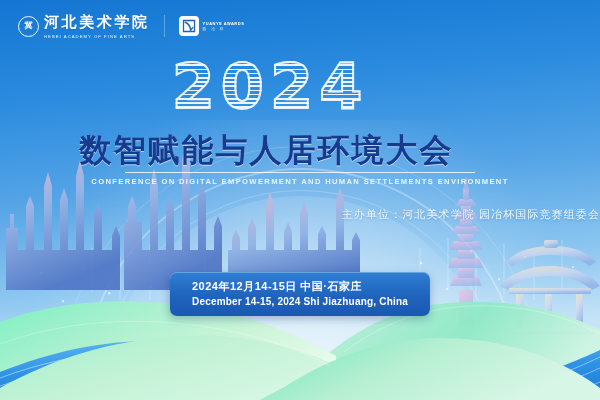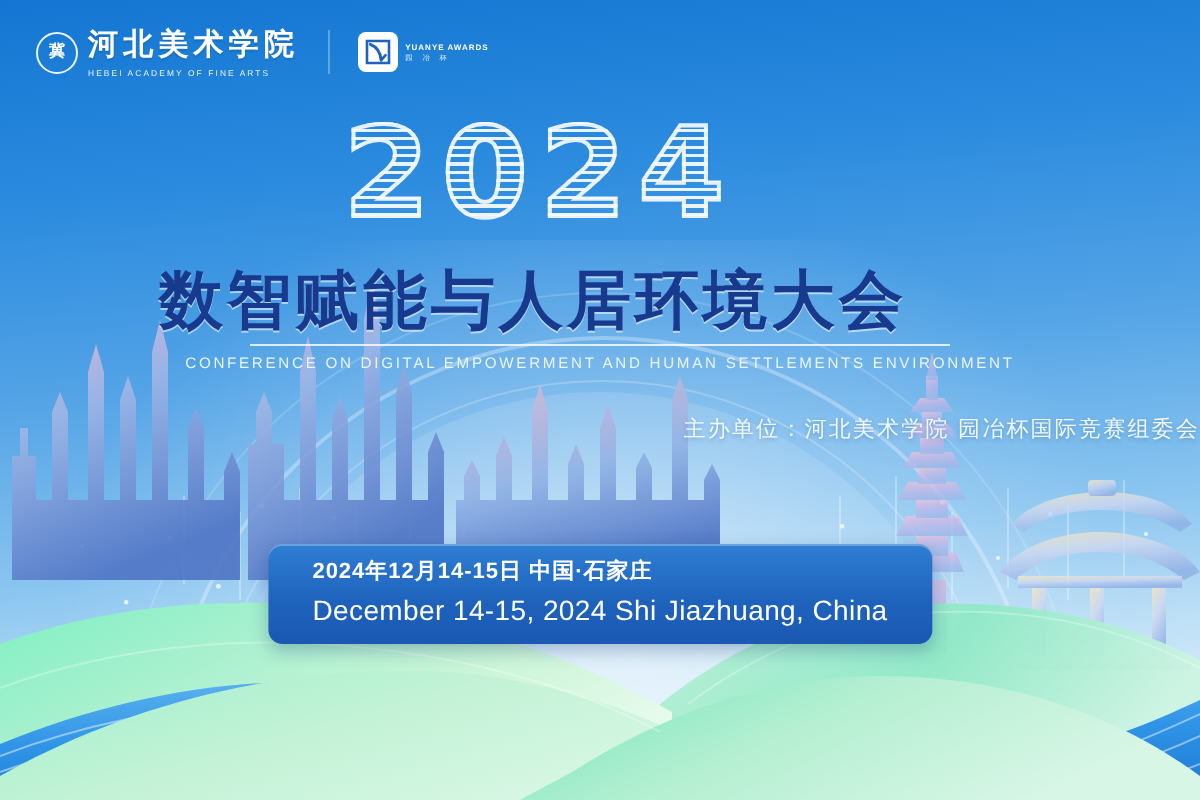--- a/index.html
+++ b/index.html
@@ -74,39 +74,39 @@
   
   .title-cn{
     position:absolute;left:0;top:130px;width:533px;text-align:center;
     font-family:"DejaVu Sans","Liberation Sans",sans-serif;
     font-size:32px;font-weight:700;color:#173a8f;letter-spacing:2px;line-height:1.25;
     text-shadow:0 1px 0 rgba(255,255,255,.55);
   }
   .title-en-wrap{position:absolute;left:0;top:172px;width:600px;text-align:center;}
   .rule{width:350px;height:1px;background:rgba(255,255,255,.8);margin:0 auto 4px;}
   .title-en{
-    font-size:7.6px;color:#e9f5ff;letter-spacing:1.35px;font-weight:400;white-space:nowrap;
+    font-size:7.6px;color:#e9f5ff;letter-spacing:1.35px;font-weight:700;white-space:nowrap;
   }
 
   
   .organizer{
     position:absolute;left:0;top:207px;width:600px;text-align:right;
     font-size:11px;color:#f2f9ff;letter-spacing:1.1px;font-weight:500;
     text-shadow:0 1px 2px rgba(20,70,140,.30);
   }
 
   
   .date-box{
     position:absolute;left:50%;top:272px;transform:translateX(-50%);
     padding:6px 22px 7px;border-radius:7px;text-align:left;
     background:linear-gradient(180deg,#2f7fd4 0%,#1f63bd 55%,#1a58b2 100%);
     box-shadow:0 3px 9px rgba(12,52,110,.30),inset 0 1px 0 rgba(255,255,255,.28);
   }
   .date-cn{font-size:11px;color:#ffffff;font-weight:700;letter-spacing:.5px;line-height:1.5;white-space:nowrap;}
-  .date-en{font-size:14px;color:#ffffff;font-weight:400;letter-spacing:.2px;line-height:1.45;white-space:nowrap;}
+  .date-en{font-size:10px;color:#ffffff;font-weight:700;letter-spacing:.2px;line-height:1.45;white-space:nowrap;}
 </style>
 </head>
 <body>
 
 <div id="banner">
 
   <div class="layer">
     <div class="glow"></div>
     <div class="arcfill"></div>
     <div class="arc arc3"></div>

